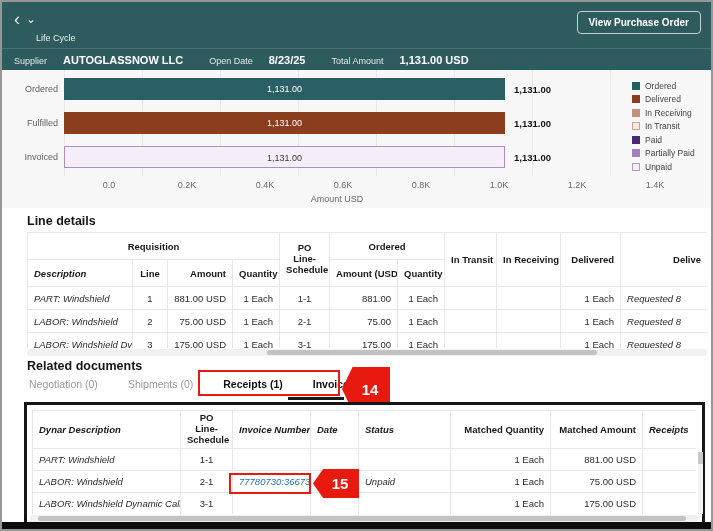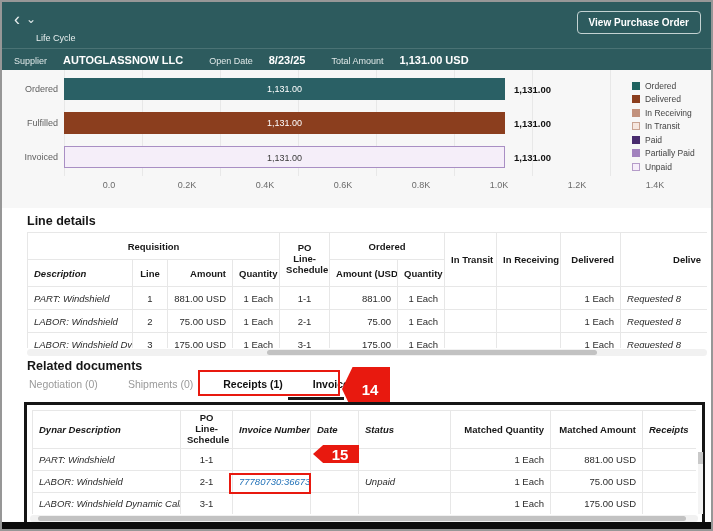--- a/index.html
+++ b/index.html
@@ -132,20 +132,21 @@
     <div class="x-ticks">
       <span class="x-tick" style="left:0px">0.0</span>
       <span class="x-tick" style="left:78px">0.2K</span>
       <span class="x-tick" style="left:156px">0.4K</span>
       <span class="x-tick" style="left:234px">0.6K</span>
       <span class="x-tick" style="left:312px">0.8K</span>
       <span class="x-tick" style="left:390px">1.0K</span>
       <span class="x-tick" style="left:468px">1.2K</span>
       <span class="x-tick" style="left:546px">1.4K</span>
     </div>
+    <div class="x-title">Amount USD</div>
 
     <div class="legend">
       <div class="legend-item">
           <span class="legend-swatch" style="background: rgb(31, 99, 96);"></span>
           <span class="legend-label">Ordered</span>
         </div>
       <div class="legend-item">
           <span class="legend-swatch" style="background: rgb(139, 62, 30);"></span>
           <span class="legend-label">Delivered</span>
         </div>
@@ -325,16 +326,16 @@
       </table>
   </div>
   <div class="hscroll" style="left:28px; top:513px; width:668px;">
     <span class="thumb" style="left:8px; width:648px;"></span>
   </div>
   <div class="vscroll" style="left:696px; top:450px; height:62px;">
     <span class="vthumb" style="top:0px"></span>
   </div>
 
   <div class="anno-rect" style="left:227px; top:471px; width:82px; height:21px;"></div>
-  <div class="callout" style="left:311px; top:443px; width:46px; height:18px;">15</div>
+  <div class="callout" style="left:311px; top:467px; width:46px; height:29px;">15</div>
 
   <div class="bottom-bar"></div>
 </div>
 
 </body></html>

